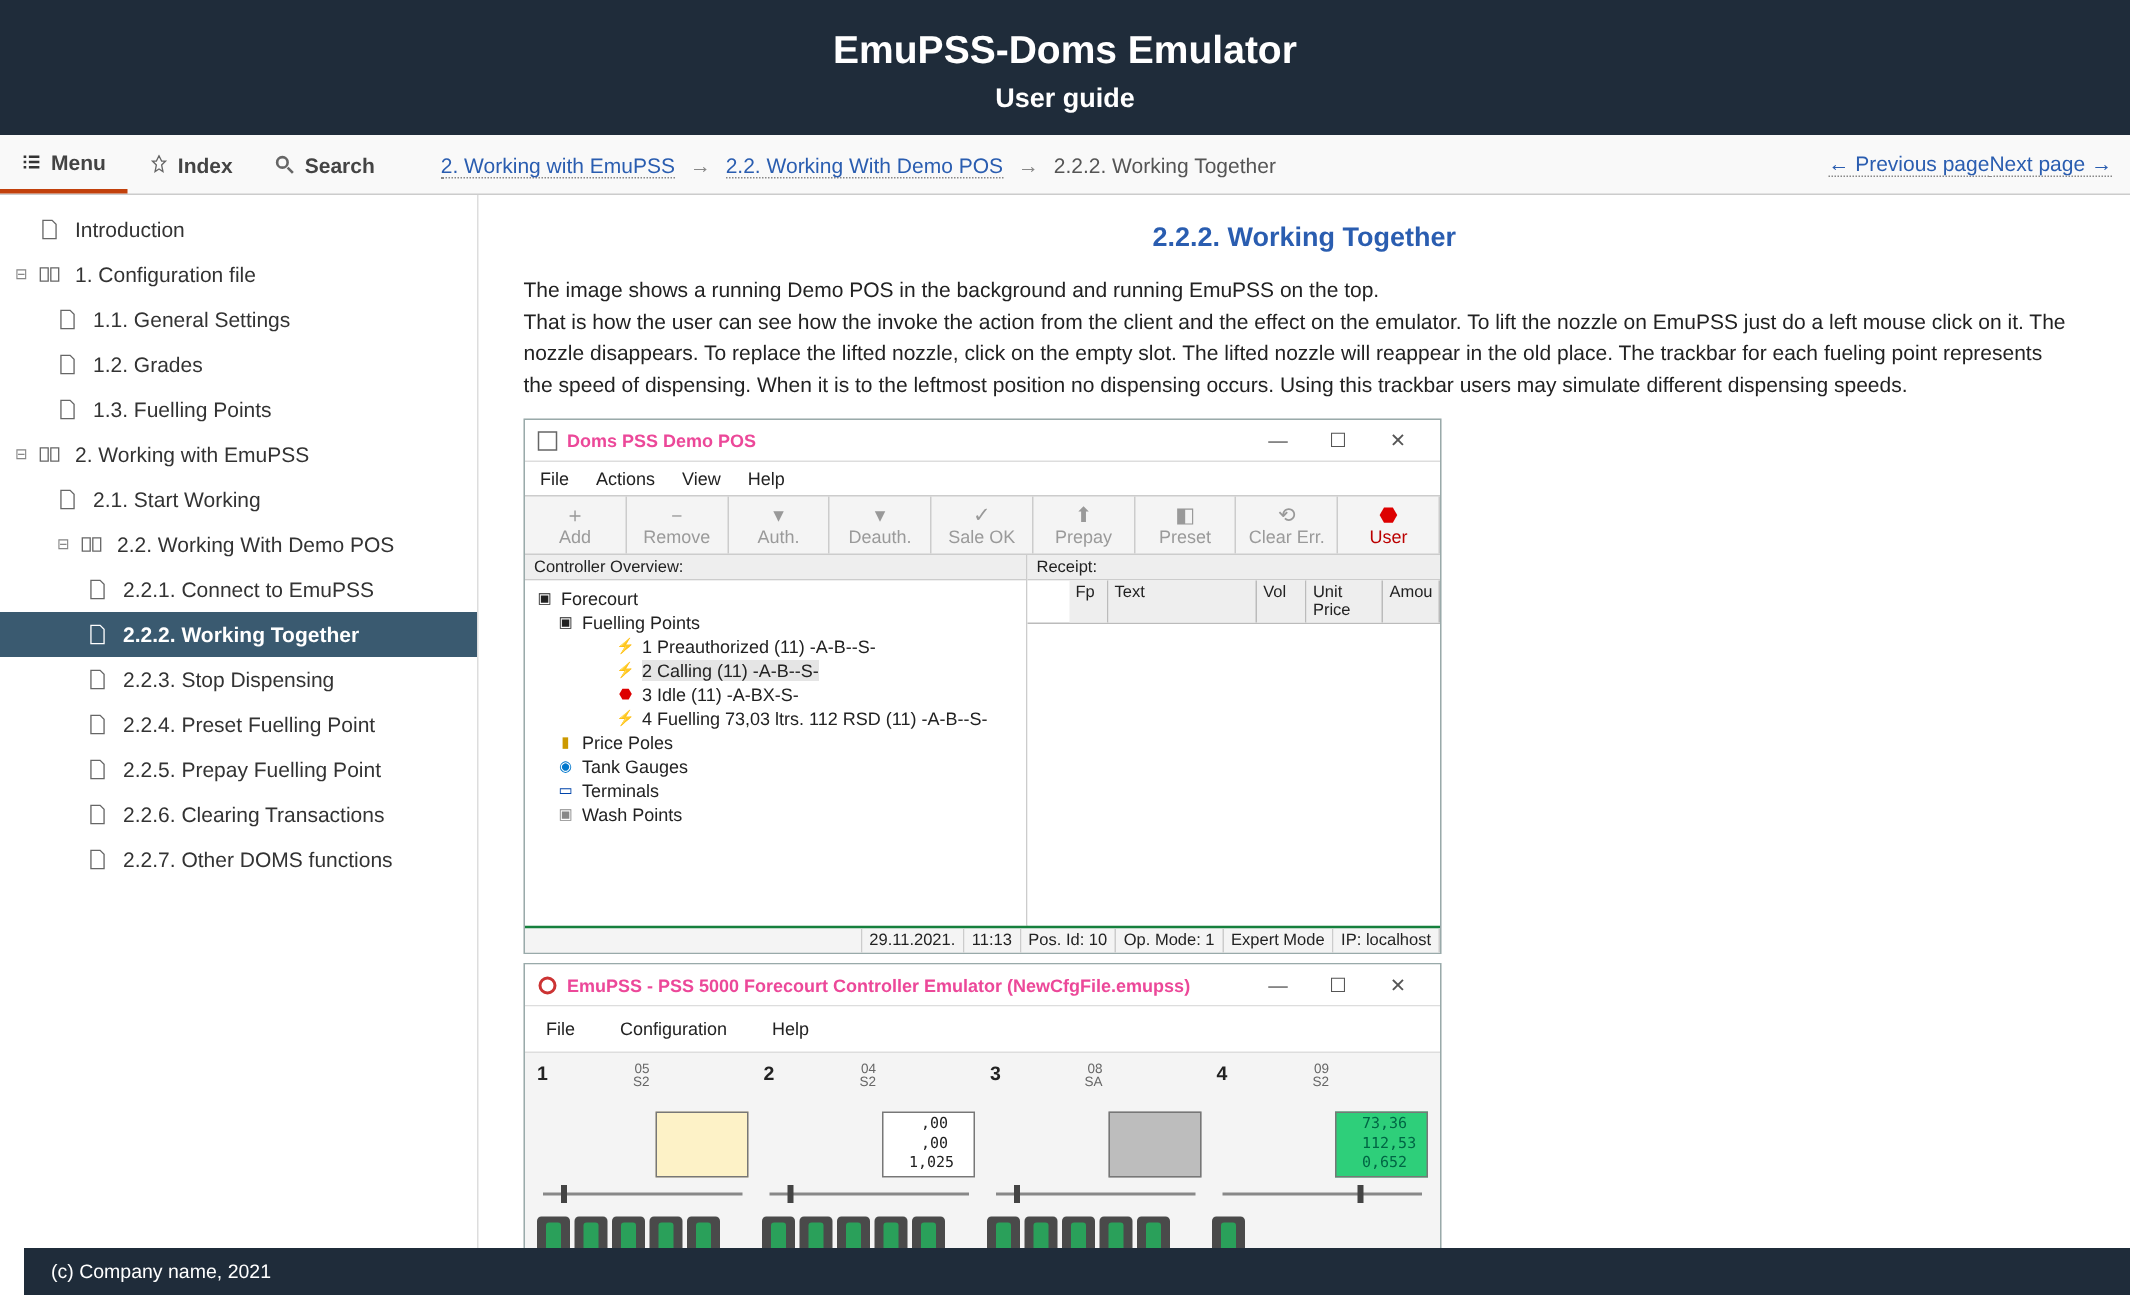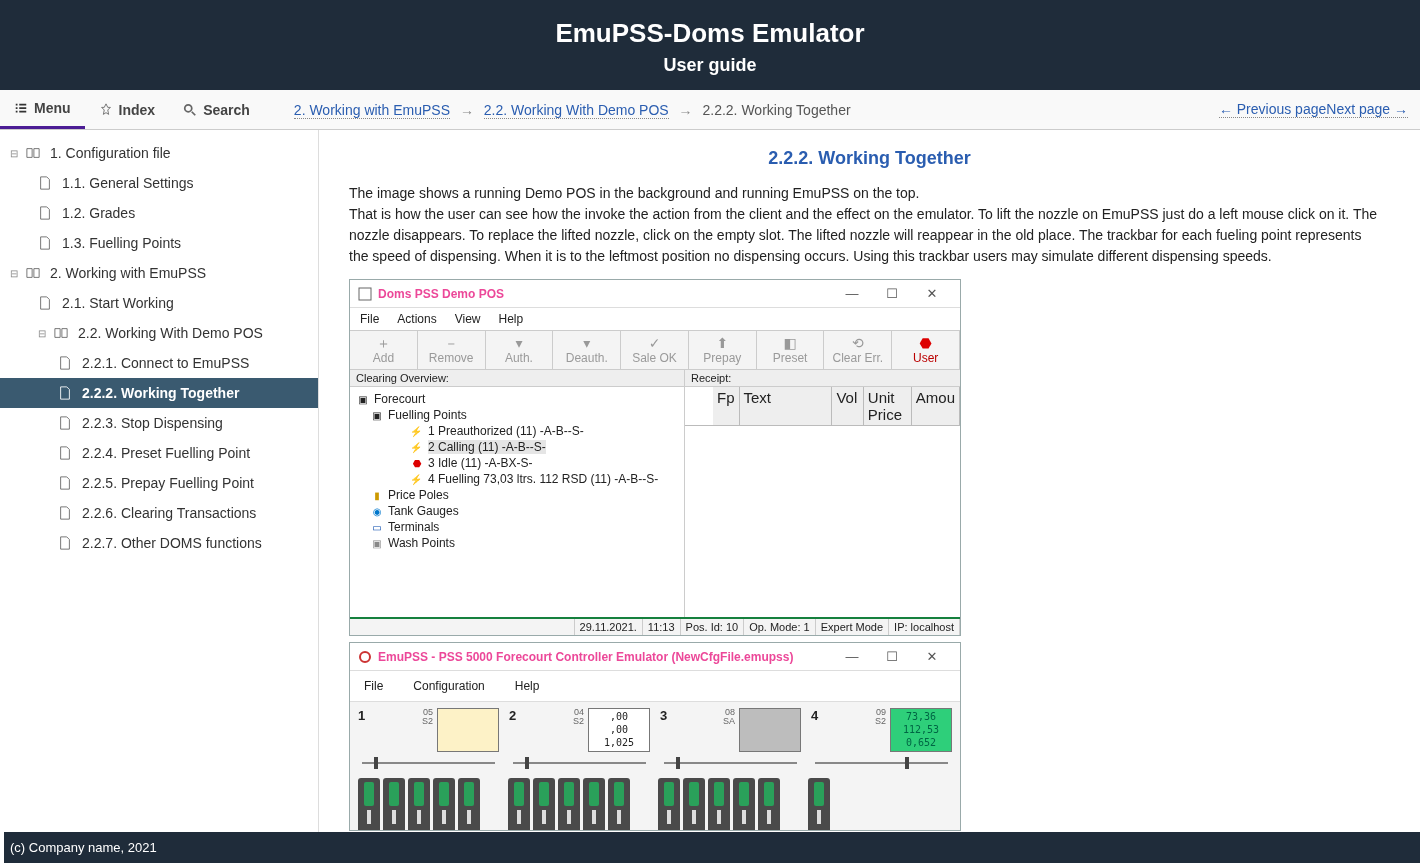--- a/index.html
+++ b/index.html
@@ -5,21 +5,21 @@
 * { box-sizing: border-box; margin: 0; padding: 0; }
 body { font-family: Arial, Helvetica, sans-serif; font-size: 14px; color: #333; background: #fff; }
 
 .header { background: #1f2c3a; color: #fff; padding: 18px 10px 14px 10px; text-align: center; }
 .header h1 { font-size: 26px; font-weight: bold; }
 .header h2 { font-size: 18px; font-weight: bold; margin-top: 6px; }
 
 .topbar { display: flex; justify-content: space-between; align-items: center; font-size: 14px; color: #333; border-bottom: 1px solid #ccc; background:#f9f9f9; }
 .topbar-left { display: flex; }
 .tab { padding: 10px 14px; display: flex; align-items: center; gap: 6px; cursor: pointer; color:#444; font-weight:bold; }
-.tab.active { border-bottom: 3px solid #4c1d95; }
+.tab.active { border-bottom: 3px solid #c2410c; }
 .tab .ico { width: 14px; height: 14px; display:inline-block; }
 .breadcrumbs { flex:1; text-align:left; padding:10px 0 10px 30px; color:#555; }
 .breadcrumbs a { color:#2a5db0; text-decoration:none; border-bottom:1px dotted #888; }
 .breadcrumbs .sep { color:#888; margin:0 6px; }
 .topbar-right { padding:10px 12px; display:flex; gap:0; }
 .topbar-right a { color:#2a5db0; text-decoration:none; border-bottom:1px dotted #888; }
 
 .layout { display:flex; height: calc(100vh - 140px); }
 .sidebar { width: 318px; background:#fff; overflow-y:auto; padding:8px 0; }
 .content { flex:1; background:#fff; overflow:auto; padding: 18px 30px; border-left:1px solid #ddd; }
@@ -27,21 +27,21 @@
 .nav-item { display:flex; align-items:center; padding:7px 10px 7px 24px; cursor:pointer; color:#333; }
 .nav-item.lv1 { padding-left: 10px; }
 .nav-item.lv2 { padding-left: 38px; }
 .nav-item.lv3 { padding-left: 38px; }
 .nav-item.lv4 { padding-left: 58px; }
 .nav-item.active { background:#3a5a70; color:#fff; font-weight:bold; }
 .nav-item .exp { width:12px; display:inline-block; color:#888; font-size:10px; margin-right:4px; }
 .nav-item .ico { width:16px; height:14px; display:inline-block; margin-right:8px; }
 .nav-item.active .ico svg { fill:#fff; stroke:#fff; }
 
-.footer { background:#1f2c3a; color:#fff; padding:8px 6px; font-size:13px; position:fixed; bottom:0; left:4px; right:0; }
+.footer { background:#1f2c3a; color:#fff; padding:8px 18px; font-size:13px; position:fixed; bottom:0; left:16px; right:0; }
 
 .page-title { color:#2a5db0; font-size:18px; font-weight:bold; text-align:center; margin-bottom:14px; }
 .body-text { line-height:1.5; color:#222; max-width:1030px; }
 
 
 .winframe { border:1px solid #9aa; background:#f4f4f4; margin-top:12px; width:612px; font-family: "Segoe UI", Tahoma, sans-serif; font-size:12px; color:#222; }
 .titlebar { display:flex; align-items:center; padding:6px 8px; background:#fff; border-bottom:1px solid #ddd; }
 .titlebar .ticon { width:14px; height:14px; margin-right:6px; }
 .titlebar .ttext { flex:1; color:#ec4899;font-weight:bold; }
 .titlebar .wbtn { width:40px; text-align:center; color:#555; font-size:13px; }
@@ -55,33 +55,33 @@
 .panel-l { flex:1; border-right:1px solid #ccc; }
 .panel-r { width:275px; }
 .panehdr { background:#eee; border-bottom:1px solid #ccc; padding:2px 6px; font-size:11px; }
 .tree { background:#fff; padding:4px 6px; min-height:230px; font-size:12px; }
 .tree-row { display:flex; align-items:center; padding:1px 0; }
 .tree-row .ind1 { width:14px; }
 .tree-row .ind3 { width:54px; }
 .tree-row .fi { width:14px; display:inline-block; text-align:center; margin-right:4px; font-size:10px; }
 .hl { background: #e5e5e5; }
 .recgrid { background:#fff; min-height:230px; }
-.rechdr { display:flex; border-bottom:1px solid #bbb; font-size:15px;padding-left:28px; }
+.rechdr { display:flex; border-bottom:1px solid #bbb; font-size:11px;padding-left:28px; }
 .rechdr div { border-right:1px solid #bbb; padding:2px 4px; background:#eee; }
 .statusbar { display:flex; border-top:2px solid #15803d; font-size:11px; }
 .statusbar div { border-right:1px solid #ccc; padding:2px 5px; background:#f4f4f4; }
 
 .emu { margin-top:6px; }
 .emu .menubar { border-bottom:1px solid #ddd; gap:30px; padding:8px 14px; }
 .fp-row { display:flex; gap:10px; padding:6px 8px 0 8px; align-items:flex-start; background:#f4f4f4; }
 .fp { width:146px; }
 .fp-top { display:flex; align-items:flex-start; }
 .fp-num { font-weight:bold; font-size:13px; width:14px; }
 .fp-code { font-size:9px; color:#666; text-align:right; flex:1; margin-right:4px; line-height:1; }
-.fp-disp { width:62px; height:44px; border:1px solid #777; background:#fff; font-size:10px; font-family:monospace; text-align:center; padding:1px 4px; line-height:1.3; }
+.fp-disp { width:62px; height:44px; border:1px solid #777; background:#fff; font-size:10px; font-family:monospace; text-align:right; padding:1px 17px; line-height:1.3;margin-top:33px; }
 .fp-disp.yellow { background:#fdf2c7; }
 .fp-disp.grey { background:#bdbdbd; }
 .fp-disp.green { background:#2ecf7a; color:#064; }
 .slider { height:10px; margin:6px 4px 4px 4px; position:relative; }
 .slider .track { height:2px; background:#888; position:absolute; top:4px; left:0; right:0; }
 .slider .handle { width:4px; height:12px; background:#444; position:absolute; top:-1px; }
 .nozzles { display:flex; gap:6px; padding:6px 8px 0 8px; background:#f4f4f4; }
 .ngroup { display:flex; gap:3px; width:146px; }
 .noz { width:22px; height:52px; background:#4a4a4a; border-radius:3px 3px 0 0; position:relative; }
 .noz::before { content:""; position:absolute; top:4px; left:6px; width:10px; height:24px; background:#2aa05a; border-radius:2px; }
@@ -127,20 +127,27 @@
     <span>2.2.2. Working Together</span>
   </div>
   <div class="topbar-right">
     <a>← Previous page</a>
     <a>Next page →</a>
   </div>
 </div>
 
 <div class="layout">
   <div class="sidebar">
+    <div class="nav-item lv1">
+        <span class="exp"></span>
+        <span class="ico"><svg class="page-ico" viewBox="0 0 14 16">
+            <path d="M2 1h7l3 3v11H2z" fill="none" stroke="#666"></path>
+          </svg></span>
+        <span>Introduction</span>
+      </div>
 
     <div class="nav-item lv1">
         <span class="exp">⊟</span>
         <span class="ico"><svg class="page-ico" viewBox="0 0 16 14">
             <path d="M1 2h6v10H1zM9 2h6v10H9z" fill="none" stroke="#666"></path>
           </svg></span>
         <span>1. Configuration file</span>
       </div>
     <div class="nav-item lv2">
         <span class="ico"><svg class="page-ico" viewBox="0 0 14 16">
@@ -254,21 +261,21 @@
         <div class="tbtn"><span class="tico">▾</span><span>Auth.</span></div>
         <div class="tbtn"><span class="tico">▾</span><span>Deauth.</span></div>
         <div class="tbtn"><span class="tico">✓</span><span>Sale OK</span></div>
         <div class="tbtn"><span class="tico">⬆</span><span>Prepay</span></div>
         <div class="tbtn"><span class="tico">◧</span><span>Preset</span></div>
         <div class="tbtn"><span class="tico">⟲</span><span>Clear Err.</span></div>
         <div class="tbtn stop"><span class="tico">⬣</span><span>User</span></div>
       </div>
       <div class="panels">
         <div class="panel-l">
-          <div class="panehdr">Clearing Overview:</div>
+          <div class="panehdr">Controller Overview:</div>
           <div class="tree">
             <div class="tree-row">
                 <span class="fi">▣</span>
                 <span>Forecourt</span>
               </div>
             <div class="tree-row">
                 <span class="ind1"></span>
                 <span class="fi">▣</span>
                 <span>Fuelling Points</span>
               </div>

